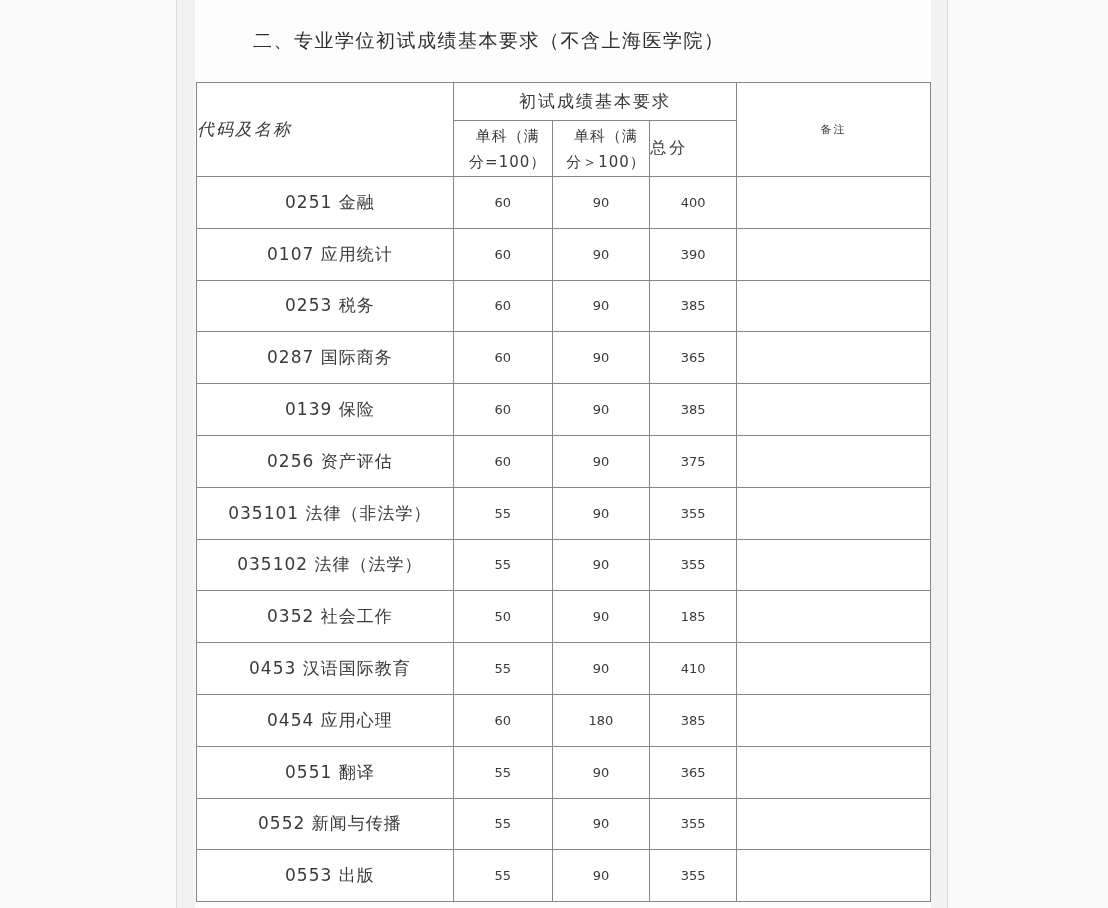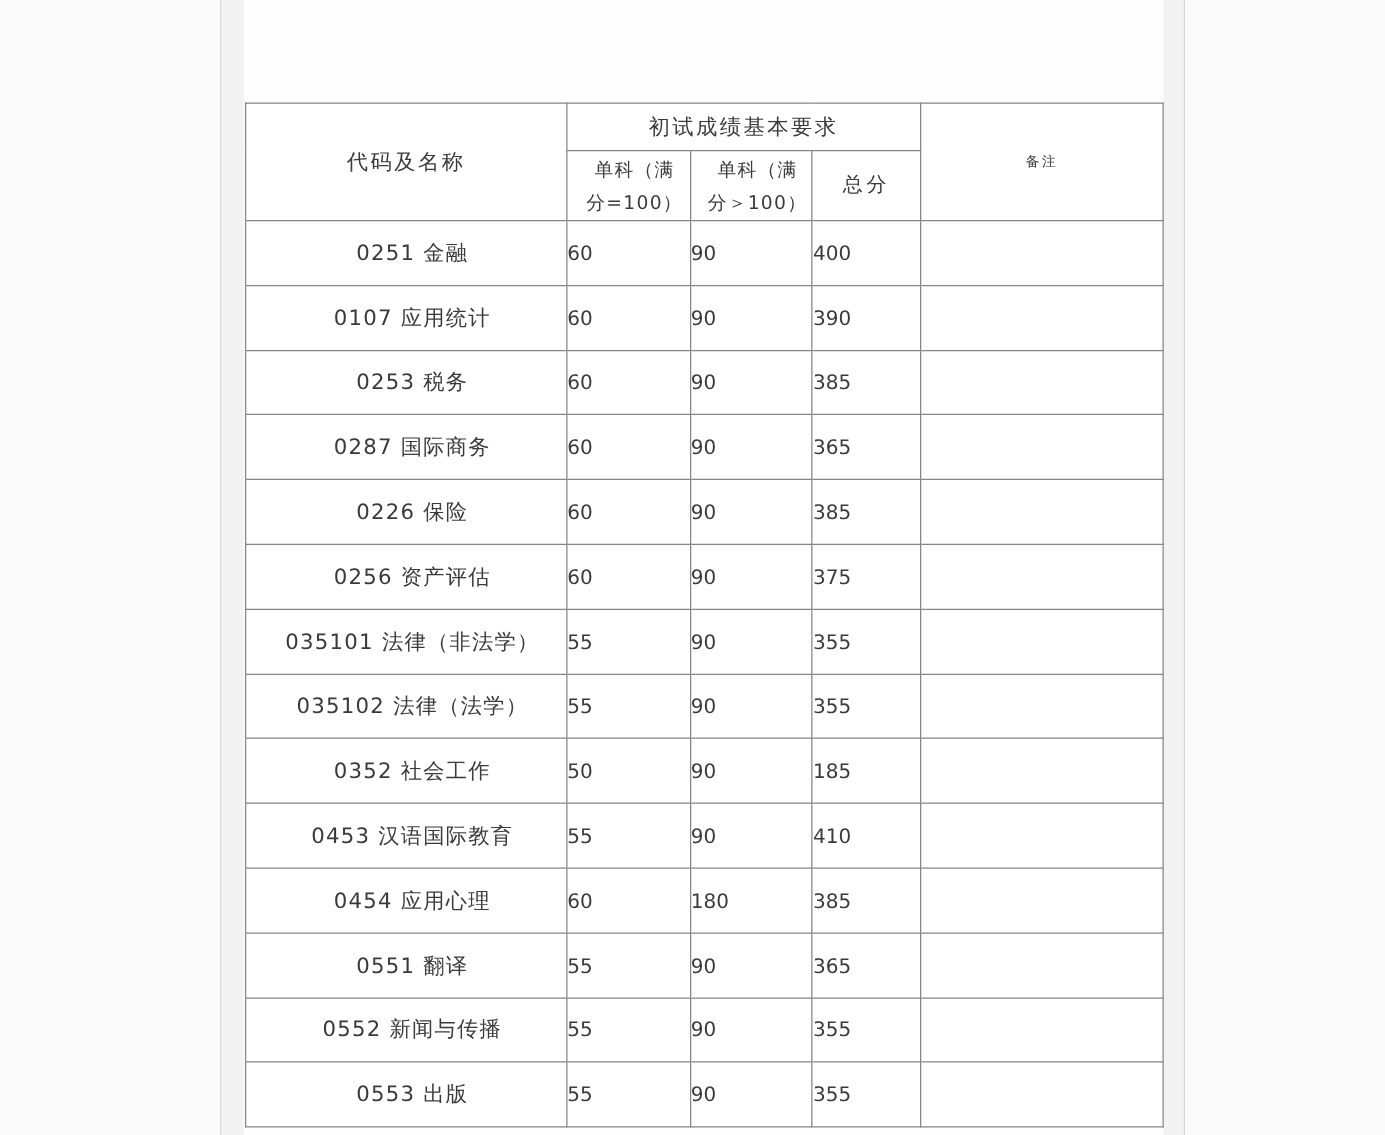--- a/index.html
+++ b/index.html
@@ -50,33 +50,34 @@
   }
   table.req-table td, table.req-table th {
     border: 1.5px solid #858585;
     font-weight: normal;
     padding: 0;
     color: #3a3a3a;
     box-sizing: border-box;
   }
   .th-group { height: 38px; font-size: 17px; letter-spacing: 2px; text-align: center; }
   .th-sub { height: 56px; font-size: 15px; text-align: center; padding-left: 10px !important; line-height: 26px; letter-spacing: 1px; }
-  .th-total { text-align: center; font-size: 16px; letter-spacing: 3px; }
-  .th-name { font-size: 17px; letter-spacing: 2px; text-align: center; vertical-align: middle; }
+  .th-total { text-align: left; font-size: 16px; letter-spacing: 3px; }
+  .th-name { font-size: 17px; letter-spacing: 2px; text-align: left; vertical-align: middle; font-style: italic; }
   .th-note { font-size: 11px; letter-spacing: 2px; text-align: center; }
   tbody tr { height: 51.8px; }
   td.cell-name { text-align: center; padding-left: 10px !important; font-size: 17px; letter-spacing: 1px; white-space: nowrap; }
-  td.cell-num { font-size: 16px; }
+  td.cell-num { text-align: center; font-size: 13px; }
 </style>
 </head>
 <body>
 
 <div class="page-band">
   <div class="page-inner">
 
+    <div class="section-title">二、专业学位初试成绩基本要求（不含上海医学院）</div>
 
     <table class="req-table">
       <colgroup>
         <col style="width:257px">
         <col style="width:99px">
         <col style="width:98px">
         <col style="width:87px">
         <col style="width:195px">
       </colgroup>
       <thead>
@@ -125,21 +126,21 @@
 
   <tr>
     <td class="cell-name">0287 国际商务</td>
     <td class="cell-num">60</td>
     <td class="cell-num">90</td>
     <td class="cell-num">365</td>
     <td class="cell-note"></td>
   </tr>
 
   <tr>
-    <td class="cell-name">0226 保险</td>
+    <td class="cell-name">0139 保险</td>
     <td class="cell-num">60</td>
     <td class="cell-num">90</td>
     <td class="cell-num">385</td>
     <td class="cell-note"></td>
   </tr>
 
   <tr>
     <td class="cell-name">0256 资产评估</td>
     <td class="cell-num">60</td>
     <td class="cell-num">90</td>

